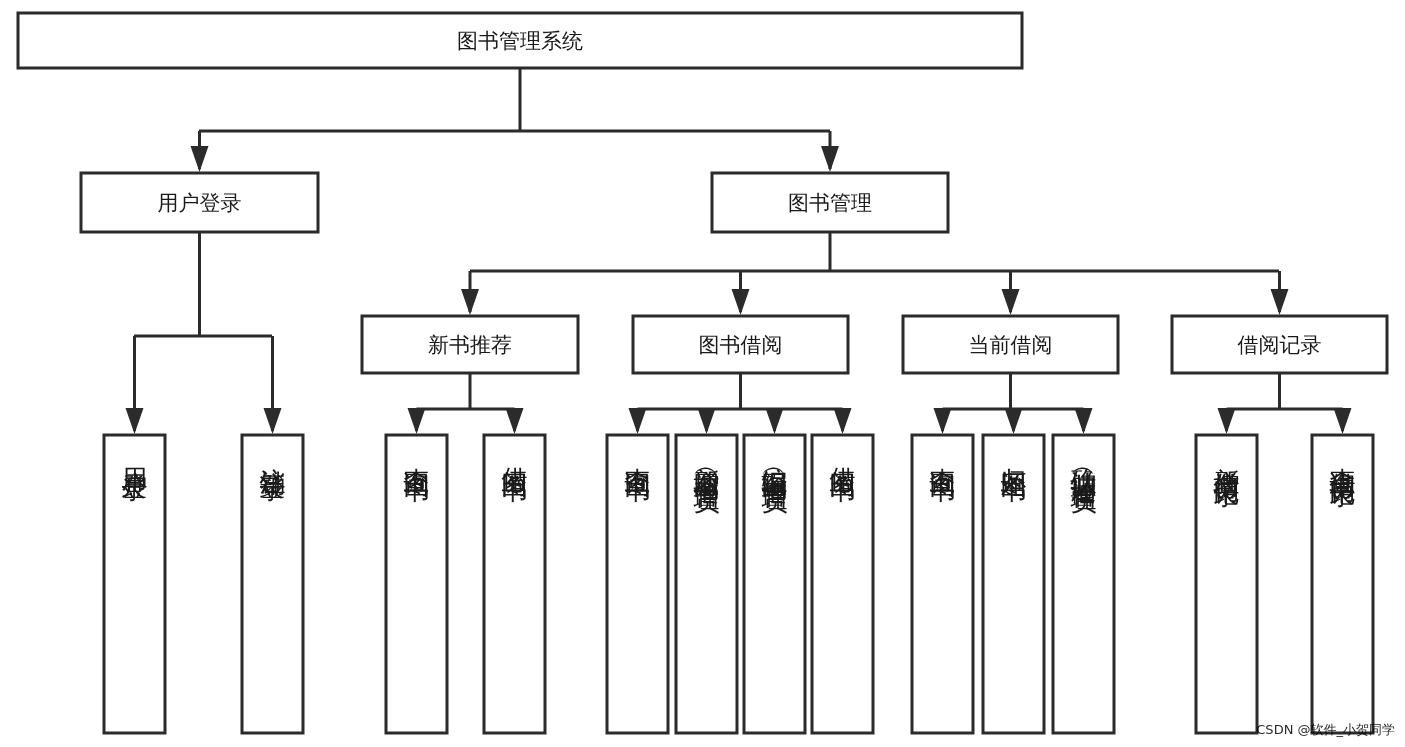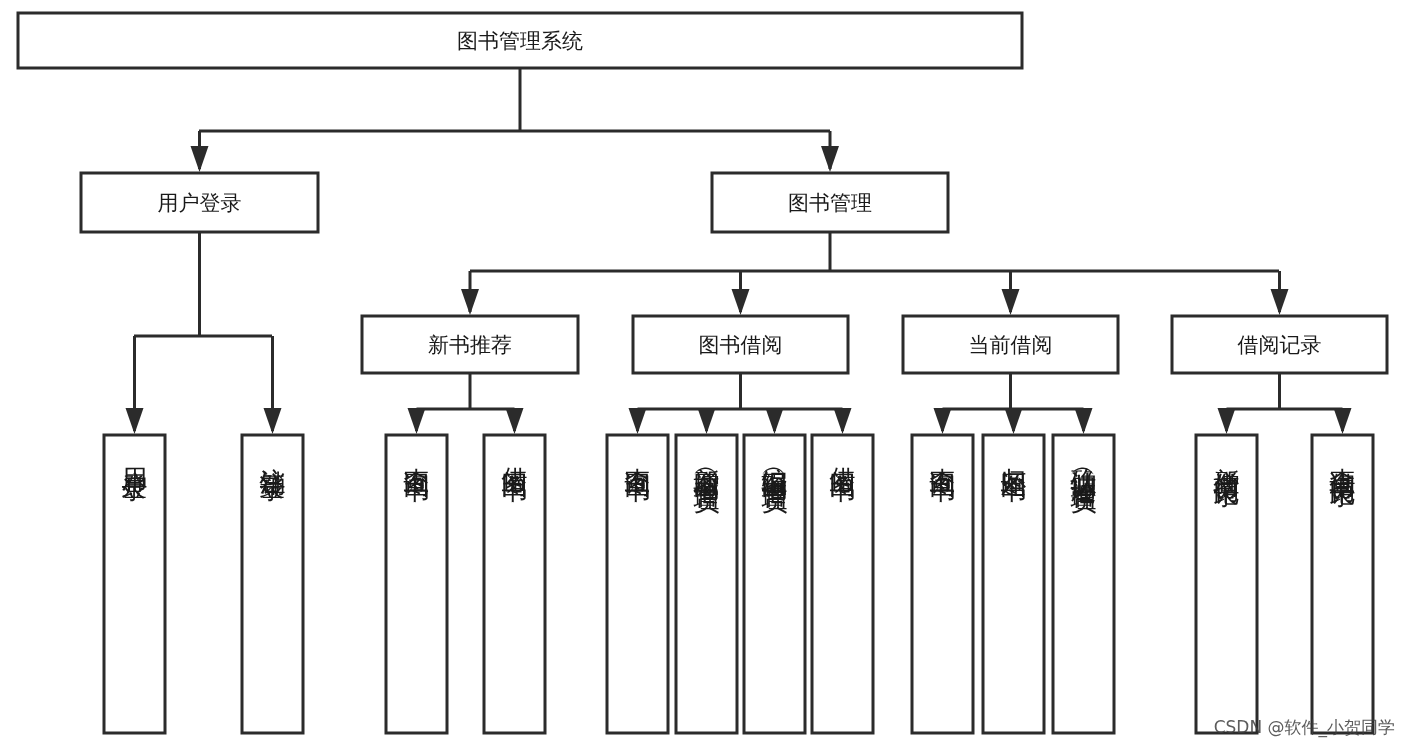--- a/index.html
+++ b/index.html
@@ -63,22 +63,22 @@
     line-height: 1.12;
     letter-spacing: 3px;
     color: #1a1a1a;
     white-space: nowrap;
   }
   .watermark {
     position: absolute;
     right: 10px;
     bottom: 8px;
     font-family: "DejaVu Sans", "Liberation Sans", sans-serif;
-    font-size: 17px;
-    color: #404040;
+    font-size: 13px;
+    color: #000000;
     opacity: 0.85;
     white-space: nowrap;
   }
 </style>
 </head>
 <body>
 
 <div id="diagram-root">
 
   <svg class="canvas" viewBox="0 0 1405 747">

